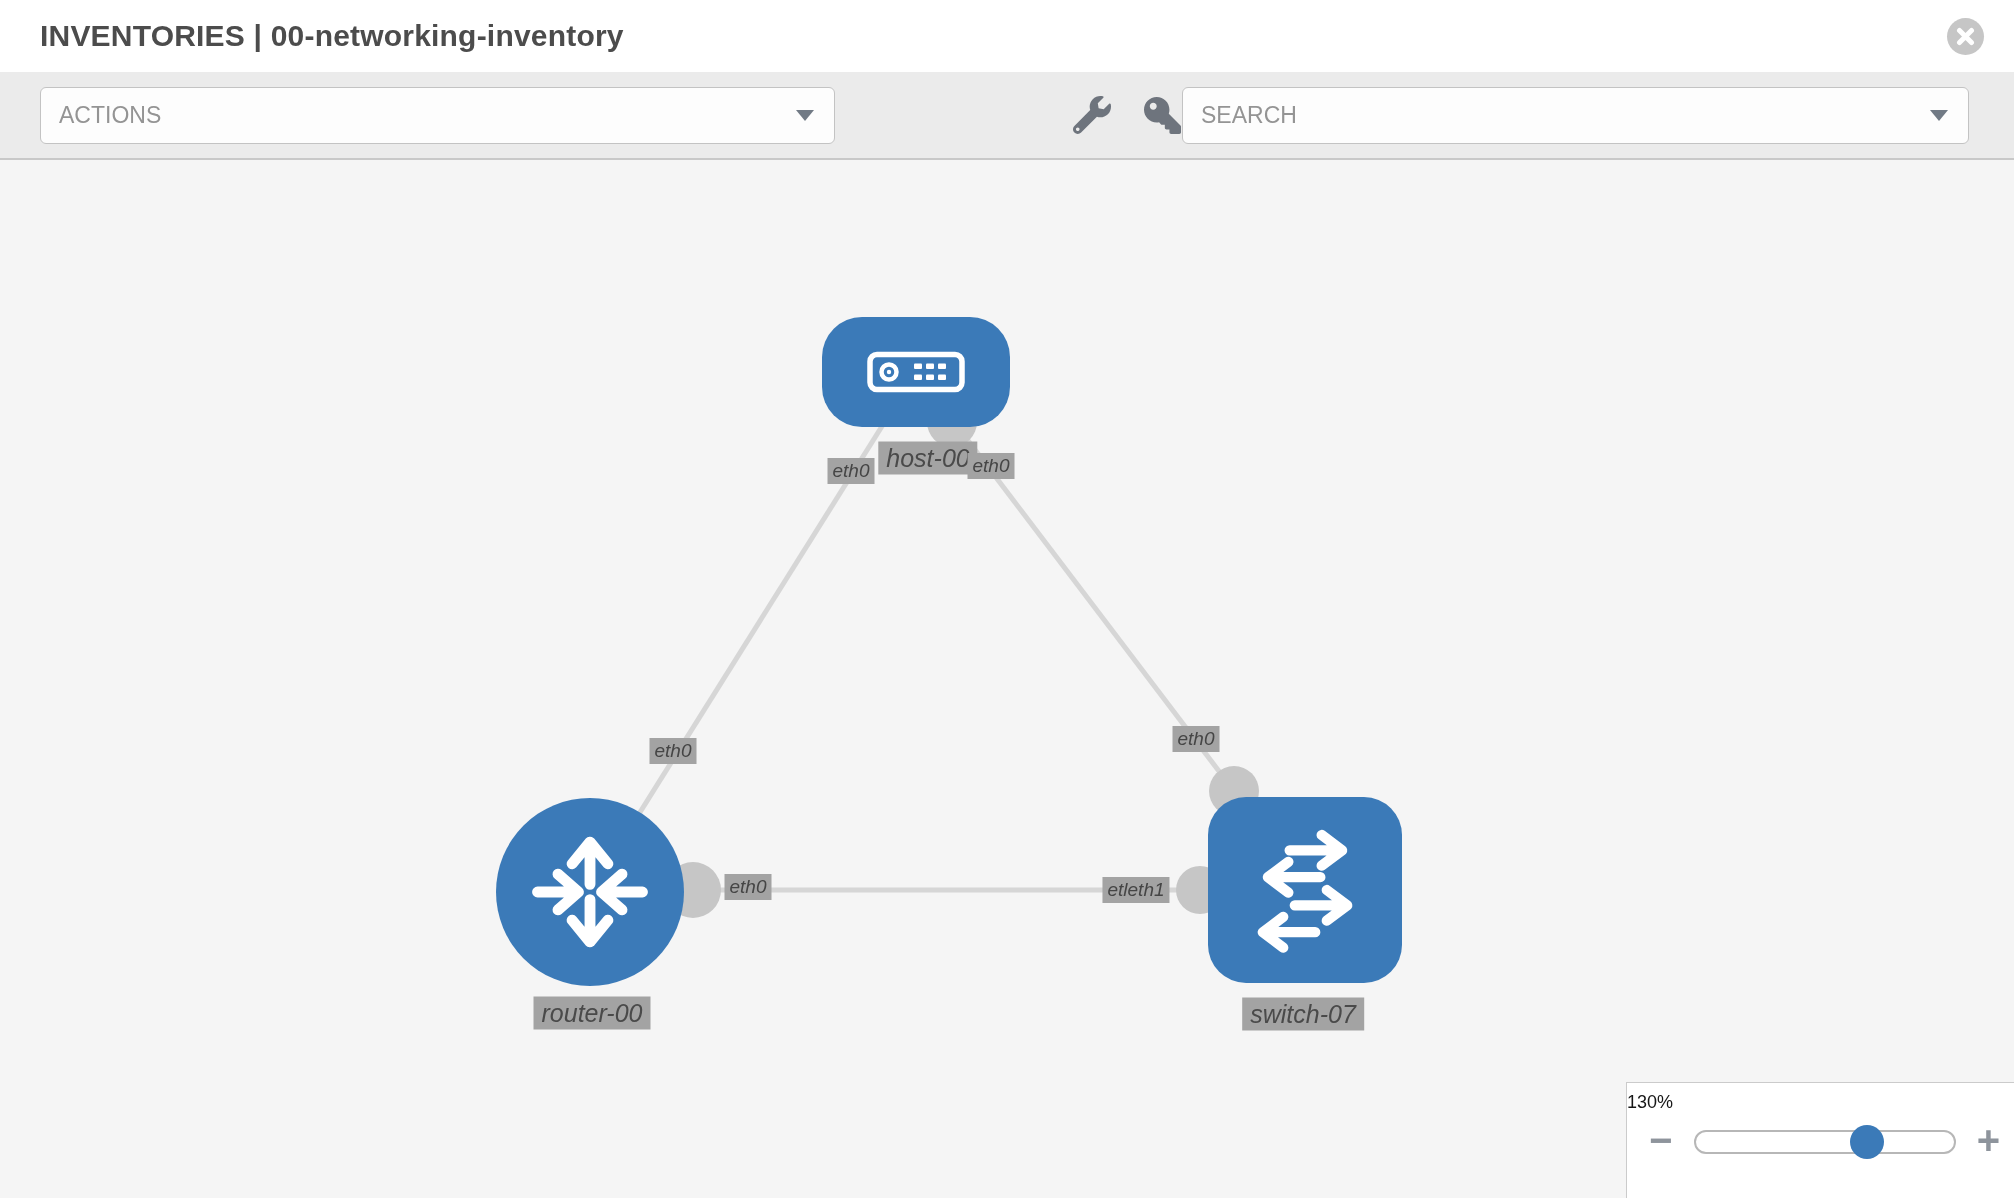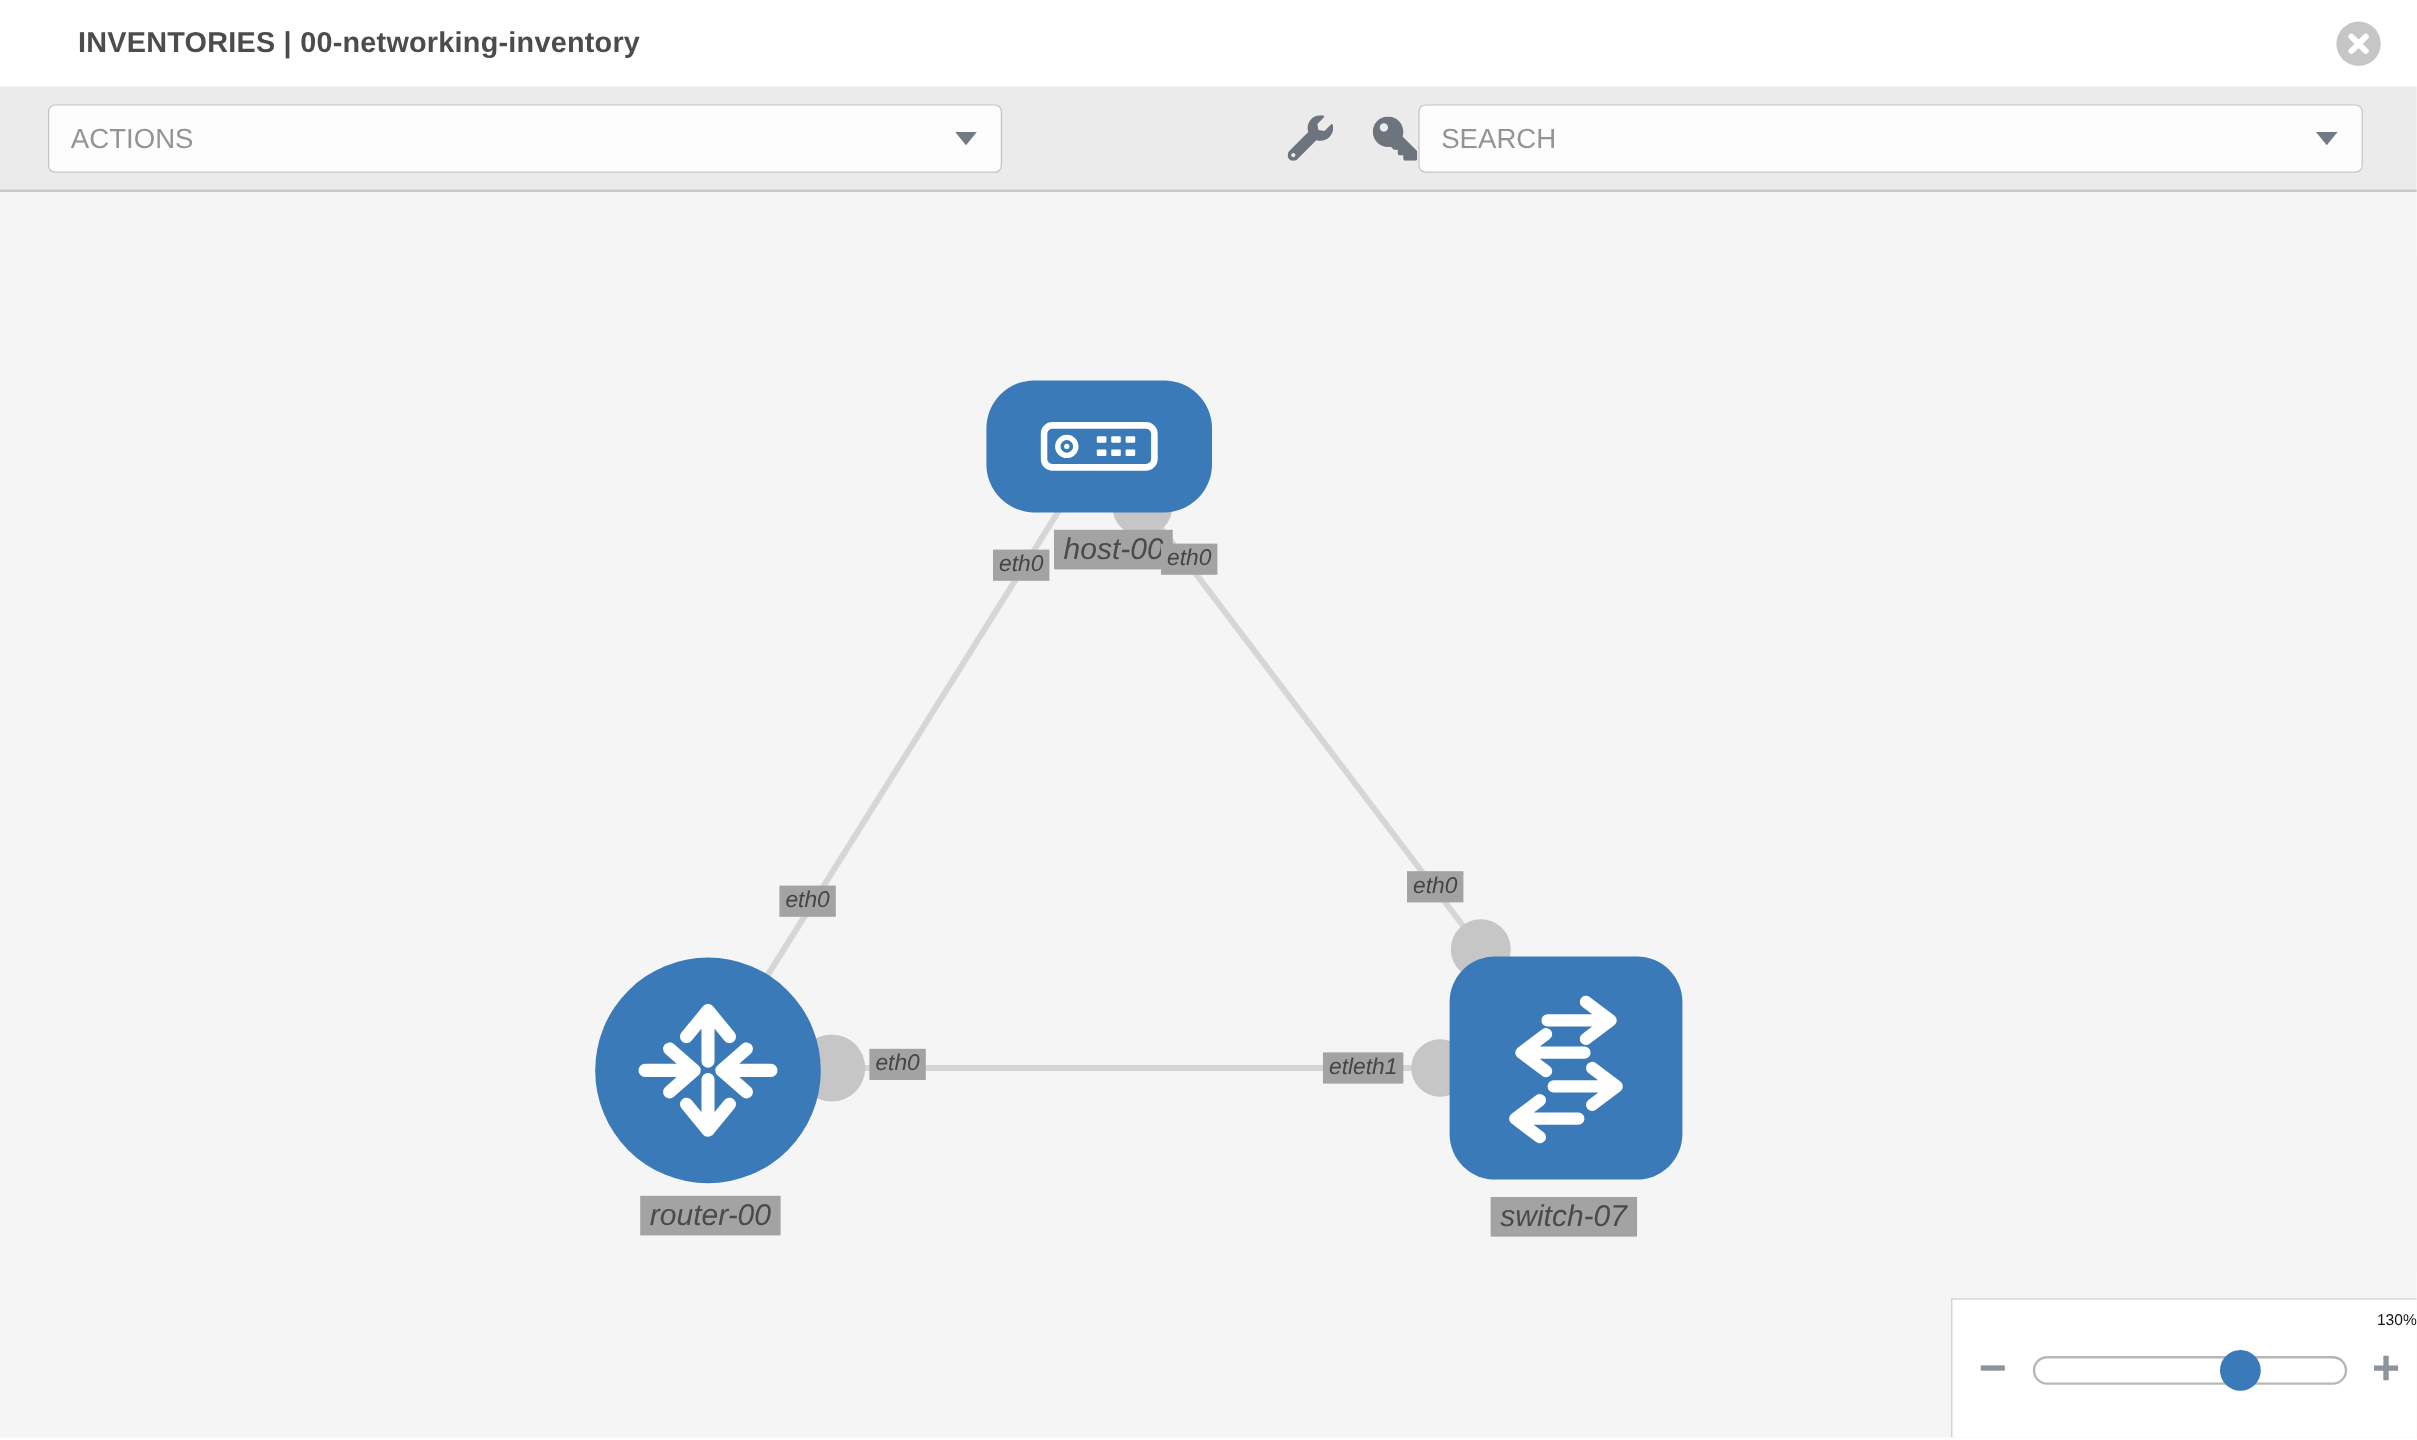--- a/index.html
+++ b/index.html
@@ -2,21 +2,21 @@
 <html><head>
 <meta charset="utf-8">
 <style>
   * { margin:0; padding:0; box-sizing:border-box; }
   html,body { width:2014px; height:1200px; overflow:hidden; background:#fff;
     font-family:"Liberation Sans", sans-serif; }
 
   
   .header { height:72px; background:#ffffff; display:flex; align-items:center;
     justify-content:space-between; padding:0 30px 0 40px; }
-  .title { font-size:24px; font-weight:bold; color:#4c4c4c; letter-spacing:.2px;margin-left:25px; }
+  .title { font-size:30px; font-weight:bold; color:#4c4c4c; letter-spacing:.2px; }
   .close-btn { width:37px; height:37px; border-radius:50%; background:#c6c6c6;
     display:flex; align-items:center; justify-content:center; cursor:pointer; flex:0 0 auto; }
 
   
   .toolbar { height:88px; background:#ebebeb; border-bottom:2px solid #c8c8c8;
     display:flex; align-items:center; padding:0 45px 0 40px; }
   .select-box { height:57px; background:#fdfdfd; border:1px solid #c3c3c3; border-radius:6px;
     display:flex; align-items:center; justify-content:space-between; padding:0 20px 0 18px;
     color:#949494; font-size:23px; cursor:pointer;gap:21px; }
   .actions-box { width:795px; }
@@ -38,22 +38,22 @@
   .node svg { stroke:#ffffff; fill:none; stroke-linecap:round; stroke-linejoin:round; }
 
   .chip { position:absolute; z-index:3; transform:translate(-50%,-50%); background:#a3a3a3;
     color:#4a4a4a; white-space:nowrap; text-align:center;font-style:italic; }
   .node-label { font-size:25px; padding:2px 8px; }
   .iface-label { font-size:19px; padding:2px 5px; color:#454545; }
 
   
   .zoom-panel { position:absolute; right:0; bottom:0; width:388px; height:116px; z-index:4;
     background:#ffffff; border:1px solid #cbcbcb; border-right:none; border-bottom:none; }
-  .zoom-value { position:absolute; left:0; right:0; top:9px; text-align:right;
-    font-size:13px; color:#161616; }
+  .zoom-value { position:absolute; left:0; right:0; top:9px; text-align:left;
+    font-size:18px; color:#161616; }
   .zoom-minus, .zoom-plus { position:absolute; color:#8e949c; font-weight:bold; cursor:pointer;
     font-size:40px; line-height:40px; }
   .zoom-minus { left:22px; top:37px; }
   .zoom-plus  { right:14px; top:37px; }
   .zoom-track { position:absolute; left:67px; top:47px; width:262px; height:24px;
     border:2px solid #b7b7b7; border-radius:12px; background:#fff; cursor:pointer; }
   .zoom-handle { position:absolute; left:154px; top:-7px; width:34px; height:34px;
     border-radius:50%; background:#3b7ab8; cursor:grab; }
 </style>
 </head>

